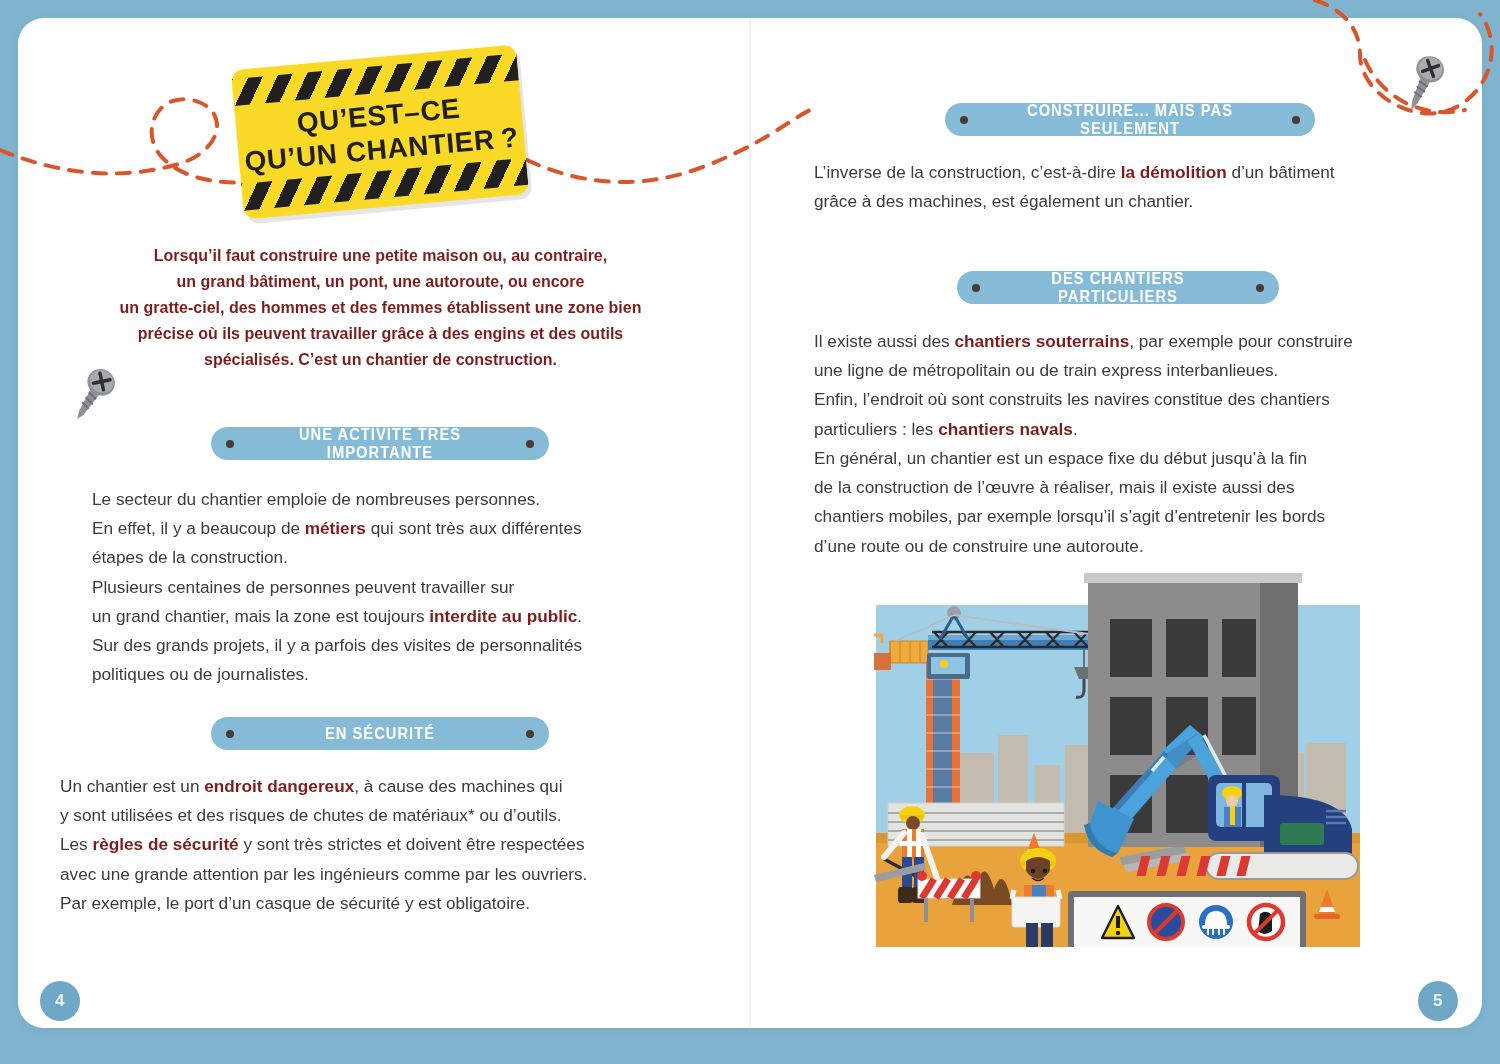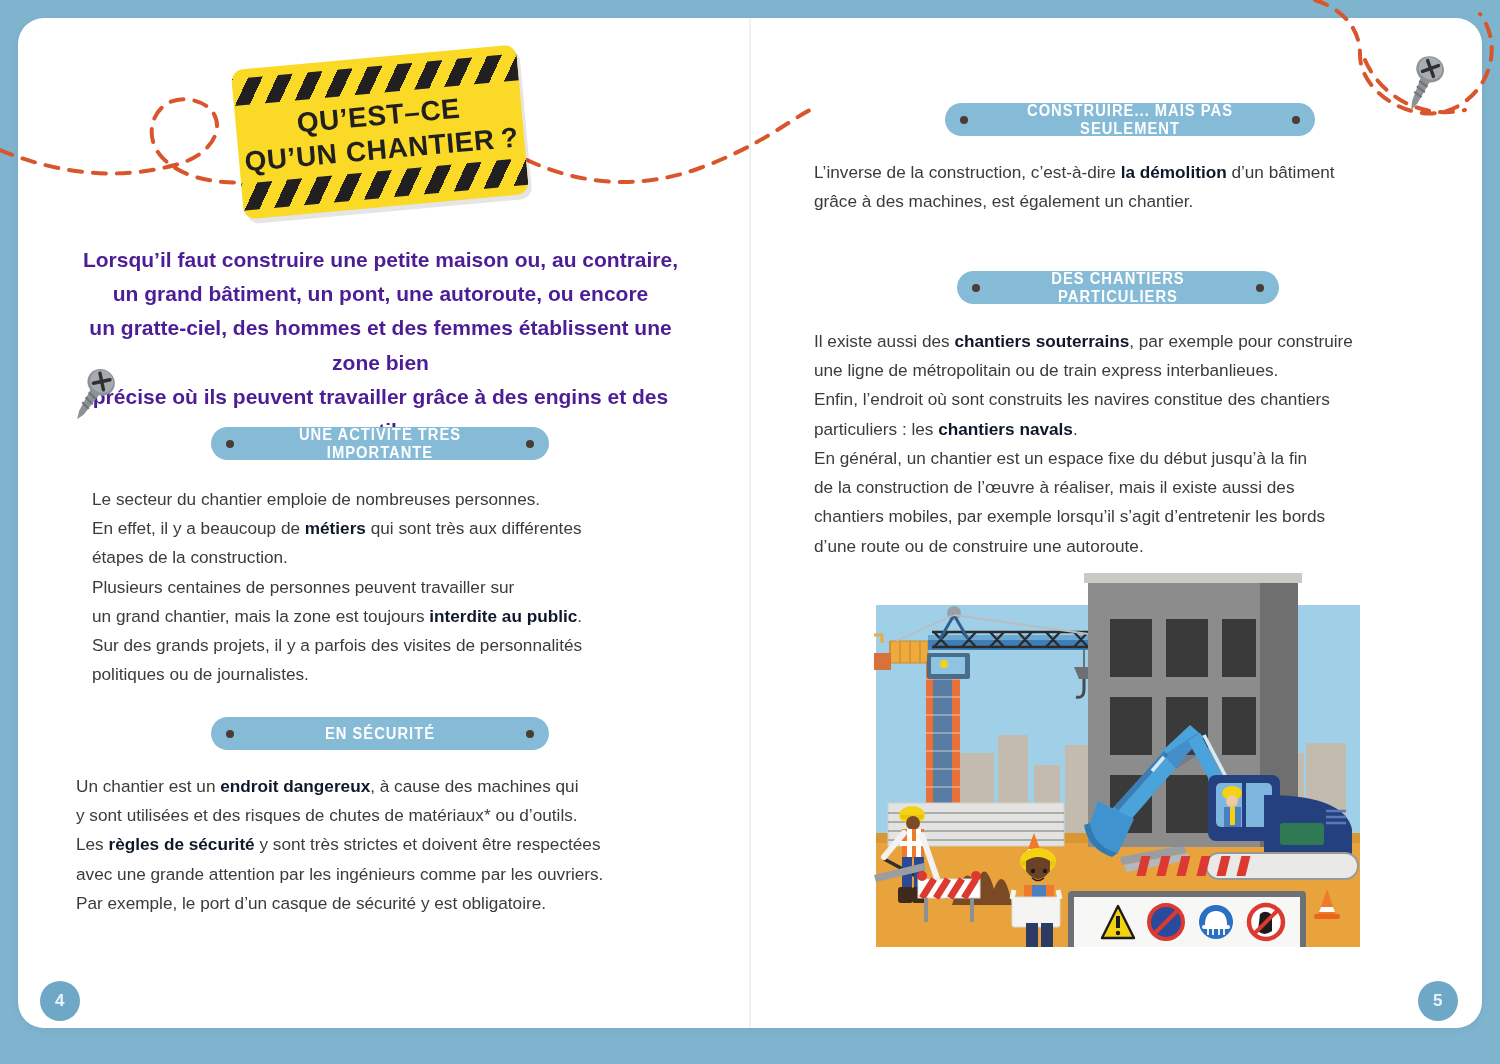--- a/index.html
+++ b/index.html
@@ -77,23 +77,23 @@
     font-stretch: condensed;
   }
   .title-text span { display: block; }
 
   
   .lead {
     position: absolute;
     left: 63px; top: 243px;
     width: 635px;
     text-align: center;
-    color: #4c1d95;
+    color: #7f1d1d;
     font-weight: bold;
-    font-size: 21px;
+    font-size: 16px;
     line-height: 1.63;
   }
   .lead span { display: block; }
 
   
   .pill {
     position: absolute;
     height: 33px;
     background: #86bbd8;
     border-radius: 17px;
@@ -118,21 +118,21 @@
     transform: scaleX(.92);
   }
 
   
   .body-text {
     position: absolute;
     color: #3b3b3b;
     font-size: 17.2px;
     line-height: 1.70;
   }
-  .body-text b { color: #0f172a; font-weight: bold; }
+  .body-text b { color: #7f1d1d; font-weight: bold; }
   .body-text .ln { display: block; white-space: nowrap; }
 
   
   .screw { position: absolute; }
 
   
   .illo {
     position: absolute;
     left: 812px; top: 557px;
     width: 548px; height: 390px;
@@ -160,20 +160,21 @@
     <span>QU’EST–CE</span>
     <span>QU’UN CHANTIER ?</span>
   </div>
 </div>
 
 <div class="lead" id="lead-host">
     <span>Lorsqu’il faut construire une petite maison ou, au contraire,</span>
     <span>un grand bâtiment, un pont, une autoroute, ou encore</span>
     <span>un gratte-ciel, des hommes et des femmes établissent une zone bien</span>
     <span>précise où ils peuvent travailler grâce à des engins et des outils</span>
+    <span>spécialisés. C’est un chantier de construction.</span>
   </div>
 
 <svg class="screw" style="left:64px; top:366px;" width="62" height="70" viewBox="0 0 62 70">
   <g transform="rotate(33 31 35)">
     <ellipse cx="26" cy="16" rx="14" ry="13" fill="#8e9195"></ellipse>
     <ellipse cx="26" cy="15" rx="12" ry="11" fill="#a7aaae"></ellipse>
     <path d="M20,9 L32,21 M32,9 L20,21" stroke="#2e3134" stroke-width="3.4" stroke-linecap="round"></path>
     <path d="M21,27 L31,27 L29,52 L26,60 L23,52 Z" fill="#8e9195"></path>
     <path d="M21,31 L31,33 M21,37 L31,39 M21,43 L30,45" stroke="#6e7175" stroke-width="2"></path>
   </g>
@@ -202,21 +203,21 @@
     <span class="ln"><span>un grand chantier, mais la zone est toujours </span><b>interdite au public</b><span>.</span></span>
     <span class="ln"><span>Sur des grands projets, il y a parfois des visites de personnalités</span></span>
     <span class="ln"><span>politiques ou de journalistes.</span></span>
   </div>
 
 <div class="pill" style="left:211px; top:717px; width:338px;">
   <span class="dot"></span>
   <span class="pill-label">EN SÉCURITÉ</span>
   <span class="dot"></span>
 </div>
-<div class="body-text" style="left:76px; top:772px; width:640px;" id="p-l1">
+<div class="body-text" style="left:60px; top:772px; width:640px;" id="p-l1">
     <span class="ln"><span>Un chantier est un </span><b>endroit dangereux</b><span>, à cause des machines qui</span></span>
     <span class="ln"><span>y sont utilisées et des risques de chutes de matériaux* ou d’outils.</span></span>
     <span class="ln"><span>Les </span><b>règles de sécurité</b><span> y sont très strictes et doivent être respectées</span></span>
     <span class="ln"><span>avec une grande attention par les ingénieurs comme par les ouvriers.</span></span>
     <span class="ln"><span>Par exemple, le port d’un casque de sécurité y est obligatoire.</span></span>
   </div>
 
 <div class="pill" style="left:945px; top:103px; width:370px;">
   <span class="dot"></span>
   <span class="pill-label">CONSTRUIRE... MAIS PAS SEULEMENT</span>

